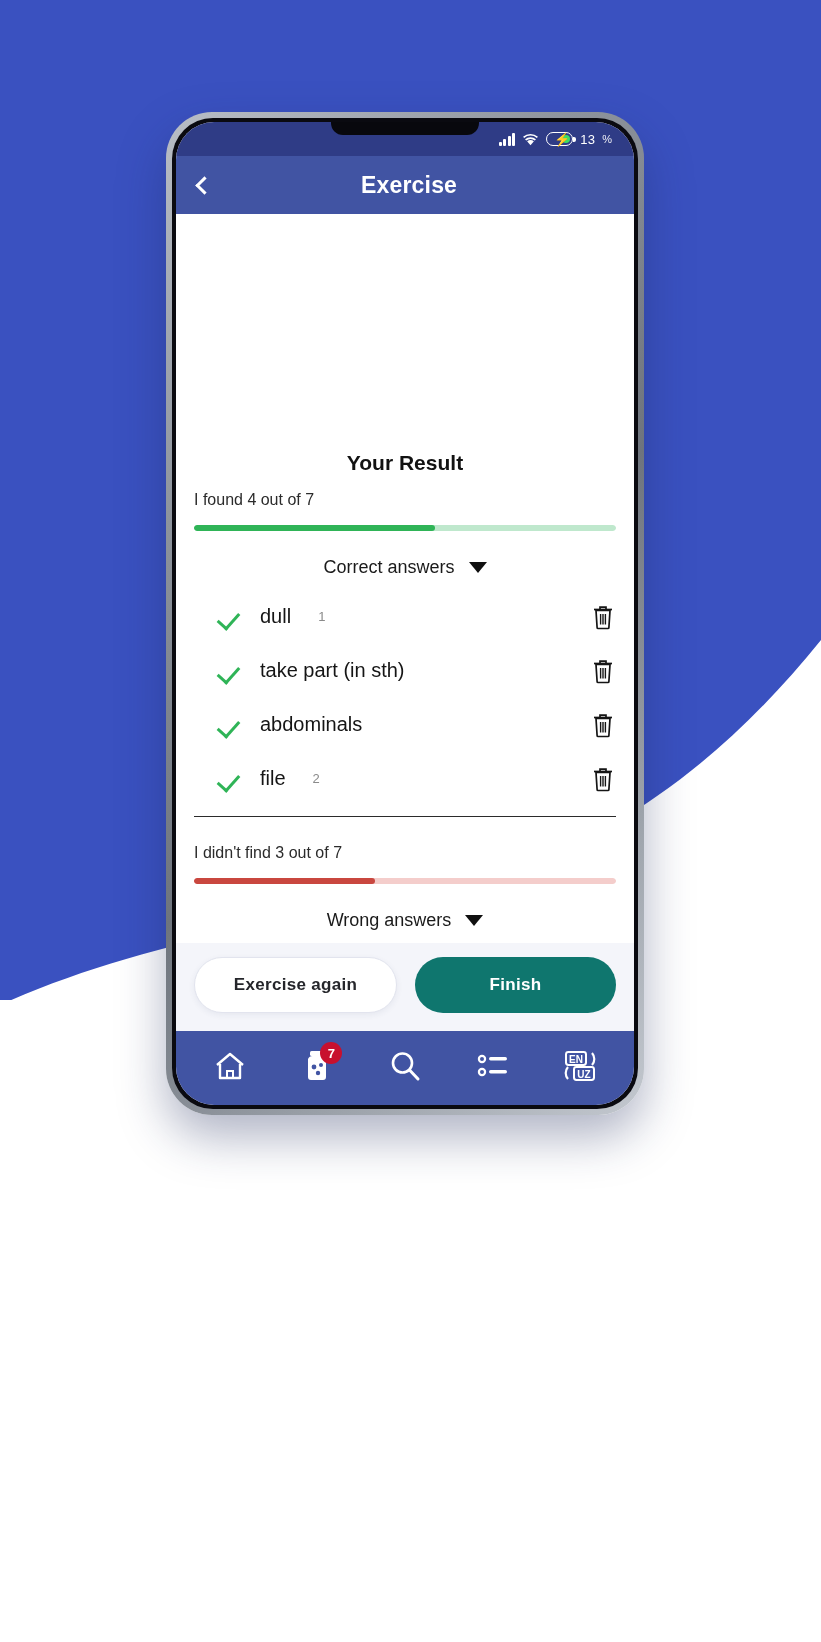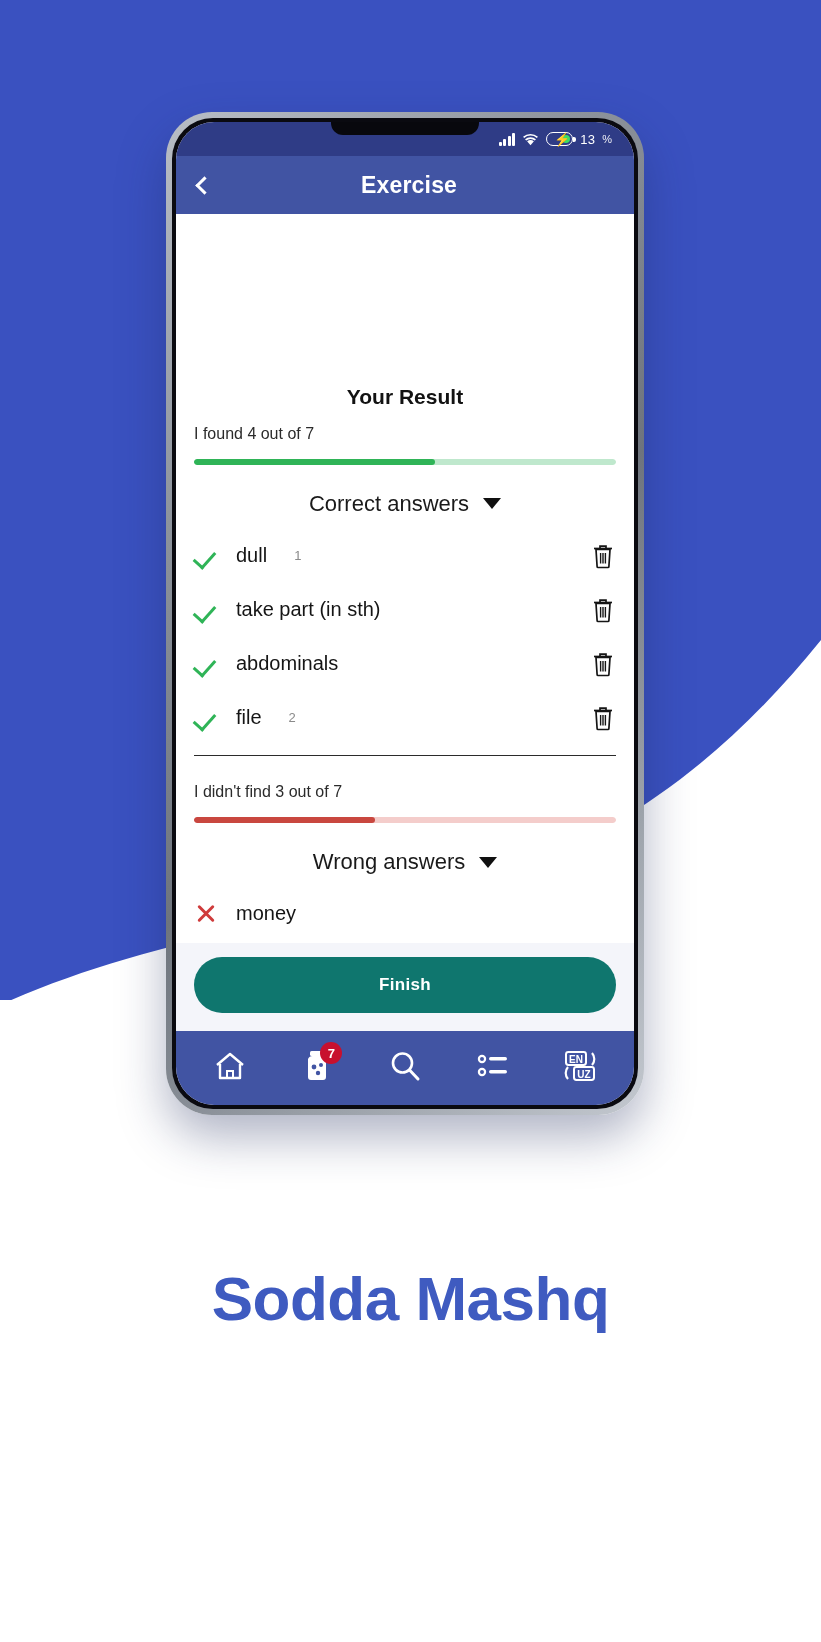--- a/index.html
+++ b/index.html
@@ -125,29 +125,29 @@
     height: 6px; border-radius: 3px; margin: 16px 18px 0 18px; position: relative;
     overflow: hidden;
   }
   .progress .track { position: absolute; inset: 0; border-radius: 3px; }
   .progress .bar { position: absolute; left:0; top:0; bottom:0; border-radius: 3px; }
 
   .collapse-row {
     display: flex; align-items: center; justify-content: center; gap: 14px;
     padding: 26px 0 8px 0; cursor: pointer;
   }
-  .collapse-row .lbl { font-size: 22px; color: #1a1a1a; }
+  .collapse-row .lbl { font-size: 18px; color: #1a1a1a; }
   .caret {
     width: 0; height: 0; border-left: 9px solid transparent; border-right: 9px solid transparent;
     border-top: 11px solid #101010;
   }
 
   .ans-list { padding: 4px 0 0 0; }
   .ans-row {
-    display: flex; align-items: center; padding: 14px 20px 14px 18px; gap: 18px;
+    display: flex; align-items: center; padding: 14px 20px 14px 18px; gap: 18px; margin-left: 24px;
   }
   .tick {
     width: 24px; height: 24px; flex: none; position: relative;
   }
   .tick::after {
     content:""; position:absolute; left: 4px; top: 3px;
     width: 10px; height: 18px; border-right: 3px solid #2fb457; border-bottom: 3px solid #2fb457;
     transform: rotate(42deg);
   }
   .cross { width: 24px; height: 24px; flex:none; position: relative; }
@@ -340,31 +340,25 @@
             <div class="progress">
               <span class="track" style="background:#f4cdcb"></span>
               <span class="bar" id="bar-wrong" style="background: rgb(201, 71, 63); width: 43%;"></span>
             </div>
 
             <div class="collapse-row">
               <span class="lbl">Wrong answers</span>
               <span class="caret"></span>
             </div>
 
-            <div class="ans-list">
-              <div class="ans-row">
-                <span class="cross"></span>
-                <span class="ans-word">money</span>
-                <span class="spacer"></span>
-              </div>
-            </div>
 
           </div>
 
           <div class="footer">
+            <div class="btn-outline">Exercise again</div>
             <div class="btn-primary">Finish</div>
           </div>
         </div>
 
         <div class="navbar">
 
           <div class="nav-item">
             <span>
               <svg width="34" height="32" viewBox="0 0 34 32">
                 <path d="M4 15 L17 4 L30 15" stroke="#fff" stroke-width="2.4" fill="none" stroke-linejoin="round"></path>
@@ -420,16 +414,15 @@
             </span>
           </div>
 
         </div>
 
       </div>
     </div>
   </div>
 
   <div class="headline">
-    <div>Sodda Mashq</div>
   </div>
 
 </div>
 
 </body></html>

